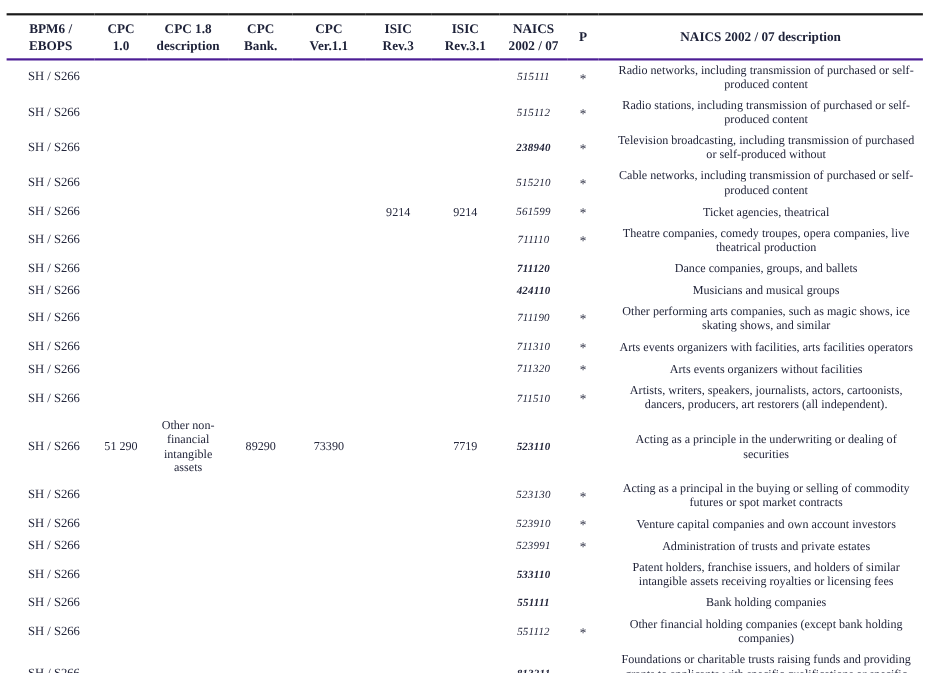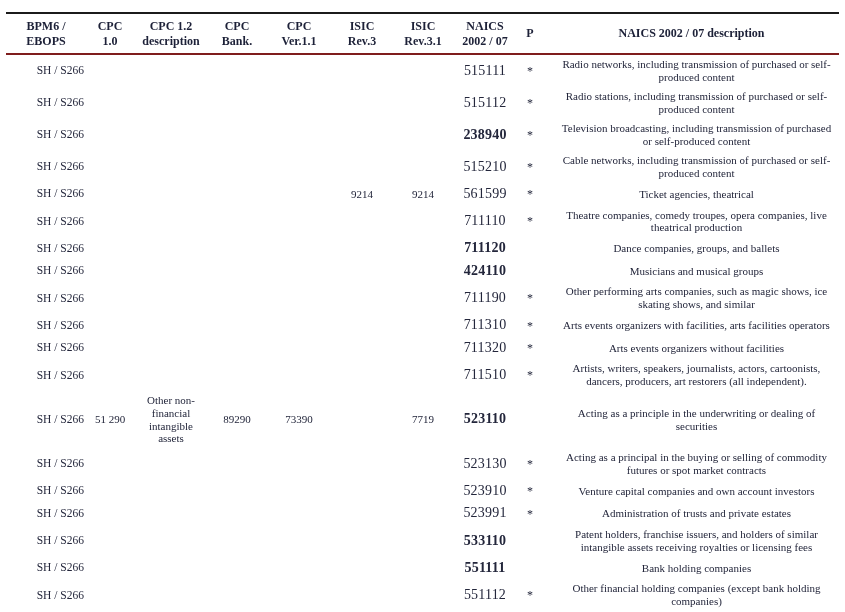--- a/index.html
+++ b/index.html
@@ -15,46 +15,46 @@
     padding: 12px 6px 0 6px;
   }
   table.concordance {
     width: 833px;
     border-collapse: collapse;
     table-layout: fixed;
     border-top: 2px solid #1b1b1b;
     border-bottom: 2px solid #1b1b1b;
   }
   thead tr {
-    border-bottom: 2px solid #7f1d1d;
+    border-bottom: 2px solid #4c1d95;
   }
   th {
     font-weight: bold;
     font-size: 12px;
     line-height: 1.22;
     padding: 5px 2px;
     text-align: center;
     vertical-align: middle;
     color: #1d2138;
   }
   th .hline { display: block; }
   td {
     font-size: 11px;
     line-height: 1.18;
     padding: 3px 2px;
     vertical-align: middle;
     text-align: center;
   }
   td.cell-ebops {
-    text-align: right;
+    text-align: center;
     padding-left: 8px;
     font-size: 11.5px;
     white-space: nowrap;
   }
-  td.cell-naics { font-size: 14px; letter-spacing: 0.2px; }
+  td.cell-naics { font-size: 10px; letter-spacing: 0.2px; font-style: italic; }
   td.cell-naics.bold { font-weight: bold; }
   td.cell-p { font-size: 12px; }
   td.cell-desc {
     text-align: center;
     padding-left: 14px;
     padding-right: 4px;
   }
   td.cell-cpcdesc { line-height: 1.15; text-align: center; }
 </style>
 </head>
@@ -78,21 +78,21 @@
       <tr>
         <th>
           <span class="hline">BPM6 /</span>
           <span class="hline">EBOPS</span>
         </th>
         <th>
           <span class="hline">CPC</span>
           <span class="hline">1.0</span>
         </th>
         <th>
-          <span class="hline">CPC 1.2</span>
+          <span class="hline">CPC 1.8</span>
           <span class="hline">description</span>
         </th>
         <th>
           <span class="hline">CPC</span>
           <span class="hline">Bank.</span>
         </th>
         <th>
           <span class="hline">CPC</span>
           <span class="hline">Ver.1.1</span>
         </th>
@@ -144,21 +144,21 @@
         <tr>
           <td class="cell-ebops">SH / S266</td>
           <td class="cell-num"></td>
           <td class="cell-cpcdesc"></td>
           <td class="cell-num"></td>
           <td class="cell-num"></td>
           <td class="cell-num"></td>
           <td class="cell-num"></td>
           <td class="cell-naics bold">238940</td>
           <td class="cell-p">*</td>
-          <td class="cell-desc">Television broadcasting, including transmission of purchased or self-produced content</td>
+          <td class="cell-desc">Television broadcasting, including transmission of purchased or self-produced without</td>
         </tr>
         <tr>
           <td class="cell-ebops">SH / S266</td>
           <td class="cell-num"></td>
           <td class="cell-cpcdesc"></td>
           <td class="cell-num"></td>
           <td class="cell-num"></td>
           <td class="cell-num"></td>
           <td class="cell-num"></td>
           <td class="cell-naics">515210</td>

